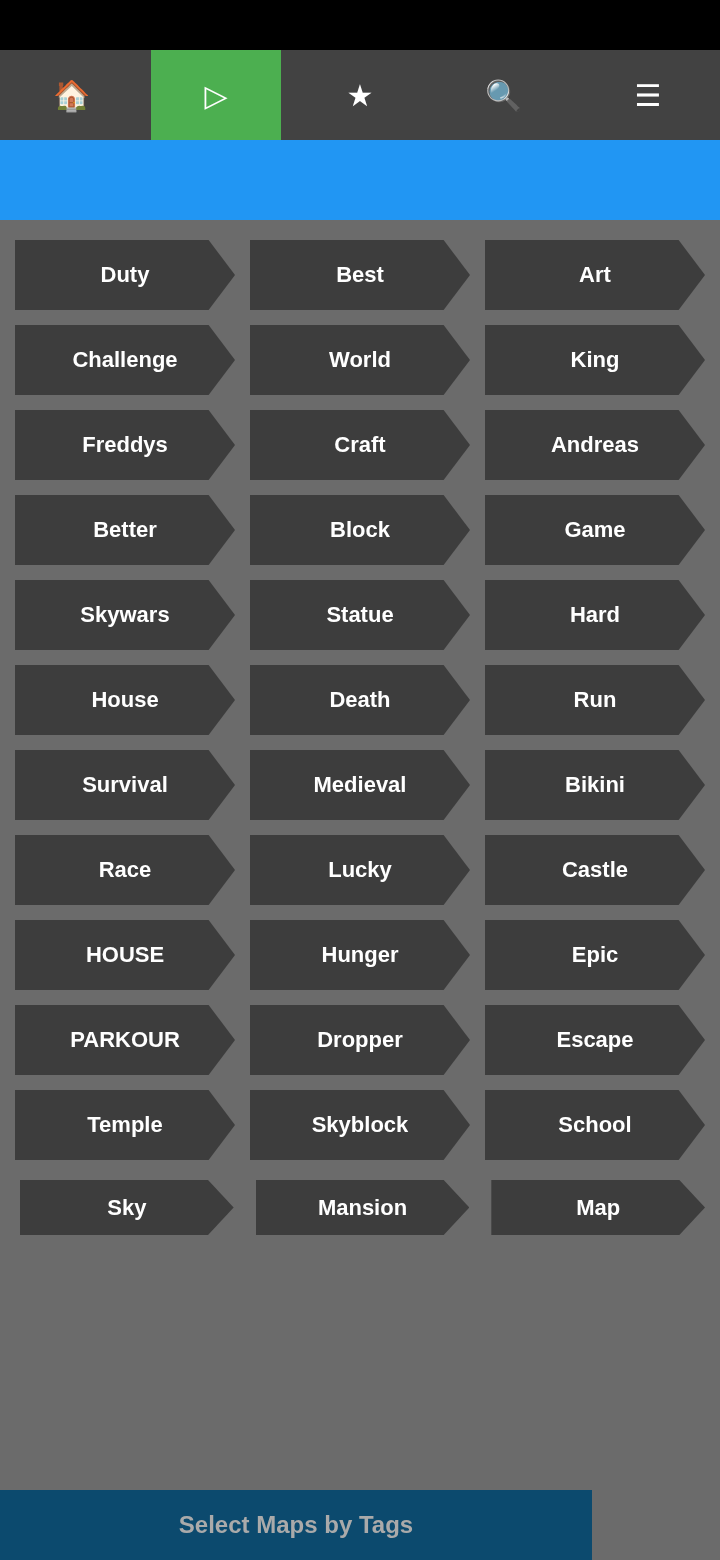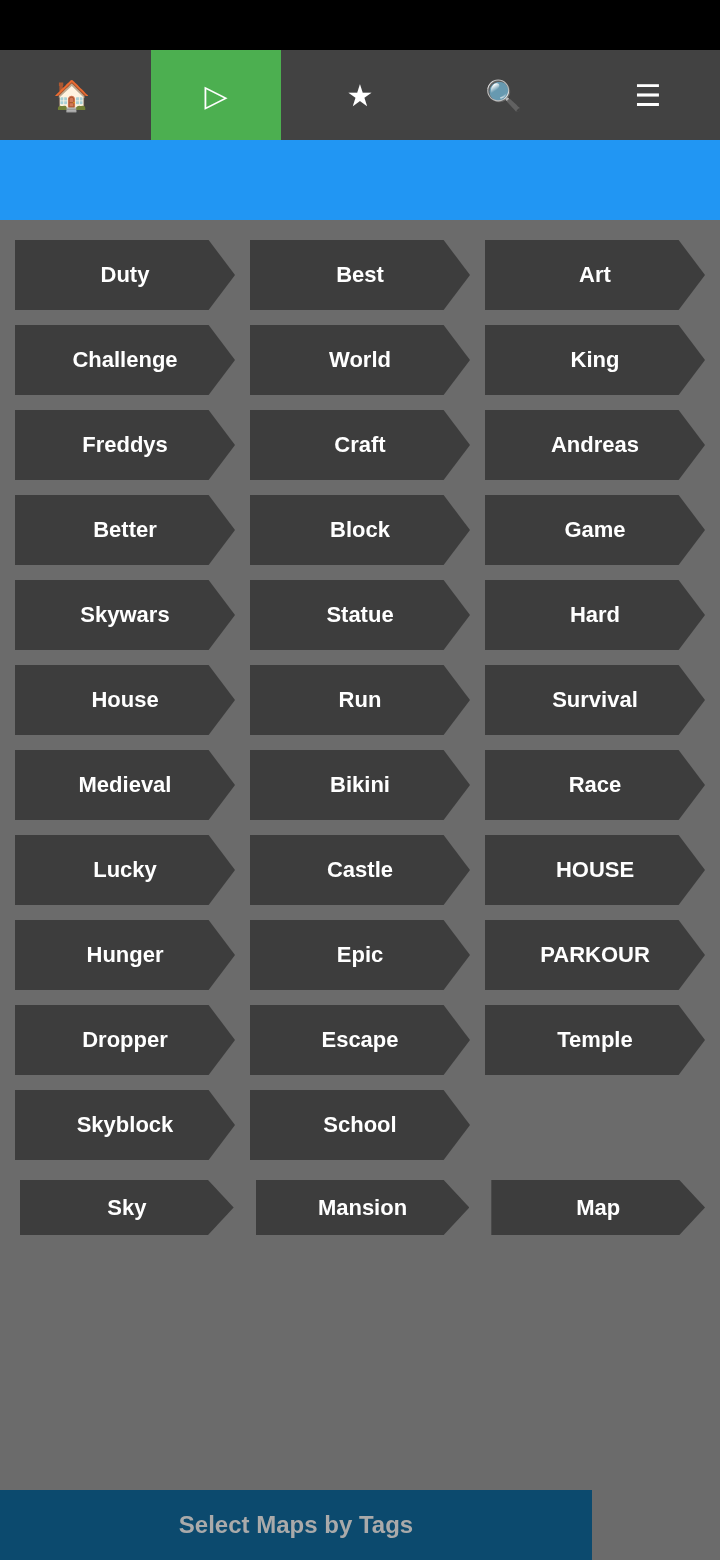--- a/index.html
+++ b/index.html
@@ -196,20 +196,23 @@
     <div class="tag-btn">
       <span>Statue</span>
     </div>
     <div class="tag-btn">
       <span>Hard</span>
     </div>
     <div class="tag-btn">
       <span>House</span>
     </div>
     <div class="tag-btn">
+      <span>Death</span>
+    </div>
+    <div class="tag-btn">
       <span>Run</span>
     </div>
     <div class="tag-btn">
       <span>Survival</span>
     </div>
     <div class="tag-btn">
       <span>Medieval</span>
     </div>
     <div class="tag-btn">
       <span>Bikini</span>

